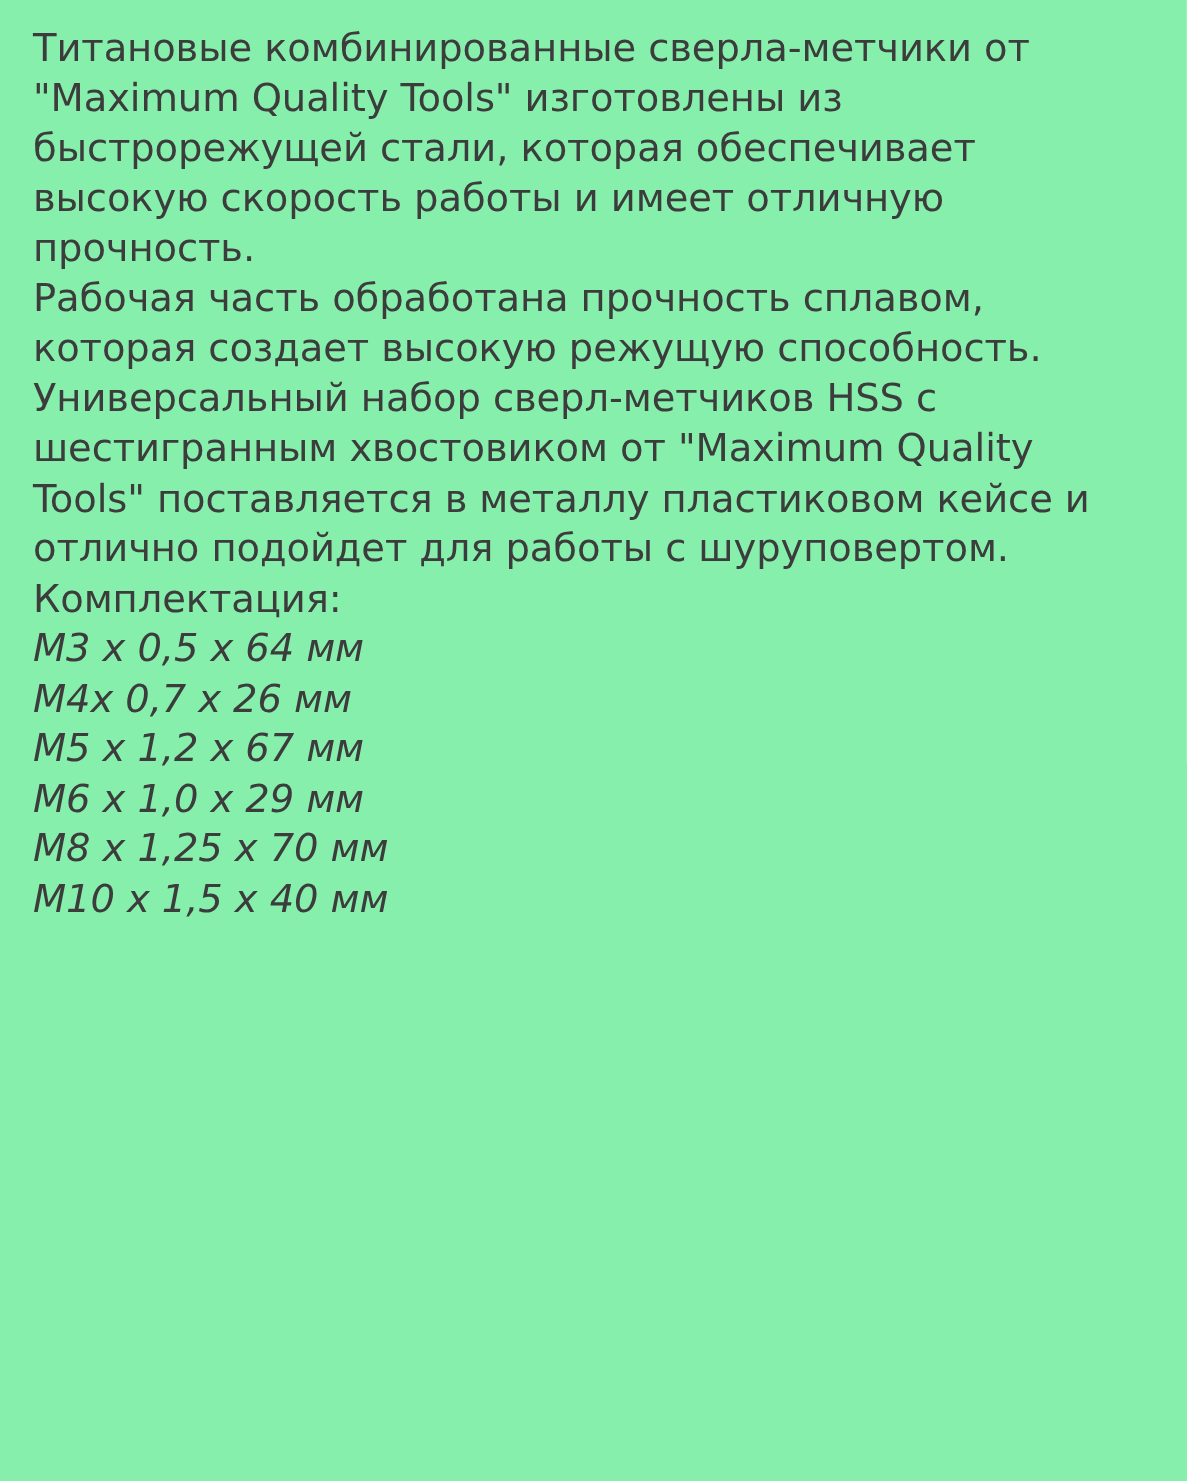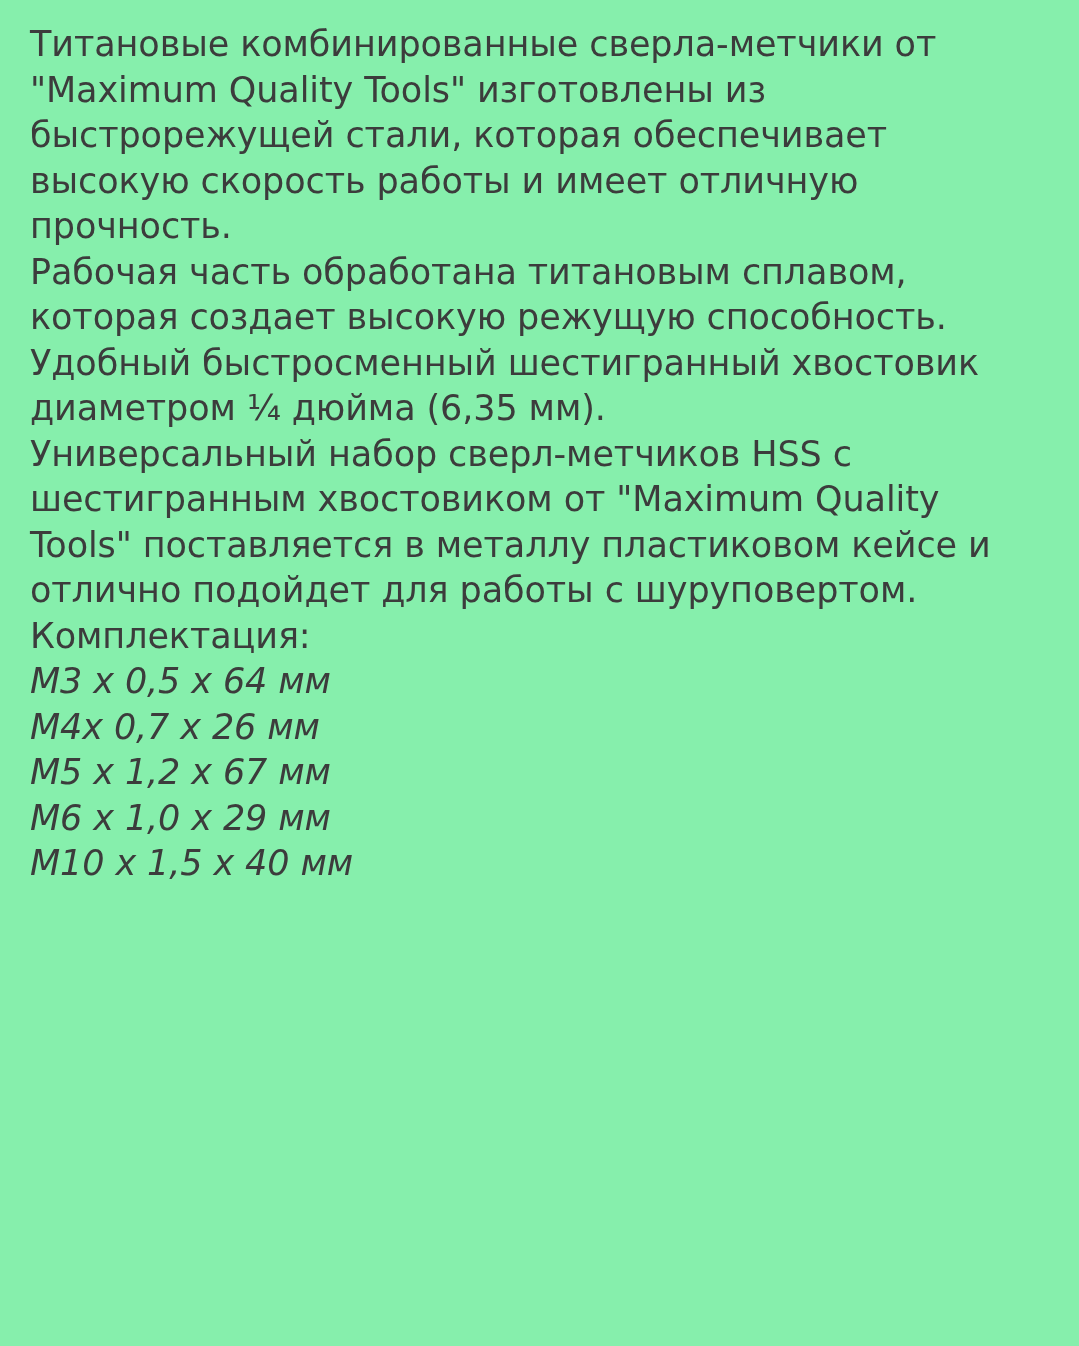--- a/index.html
+++ b/index.html
@@ -33,25 +33,25 @@
     margin: 0;
     font-style: italic;
   }
 </style>
 </head>
 <body>
 
 <div class="page">
   <div class="description">
     <p>Титановые комбинированные сверла-метчики от "Maximum Quality Tools" изготовлены из быстрорежущей стали, которая обеспечивает высокую скорость работы и имеет отличную прочность.</p>
-    <p>Рабочая часть обработана титановым сплавом, которая создает высокую режущую способность.</p>
-    <p>Удобный быстросменный шестигранный хвостовик диаметром ¼ дюйма (6,35 мм).</p>
+    <p>Рабочая часть обработана прочность сплавом, которая создает высокую режущую способность.</p>
     <p>Универсальный набор сверл-метчиков HSS с шестигранным хвостовиком от "Maximum Quality Tools" поставляется в металлу пластиковом кейсе и отлично подойдет для работы с шуруповертом.</p>
     <p>Комплектация:</p>
     <div class="spec-list">
       <p>M3 x 0,5 x 64 мм</p>
       <p>M4x 0,7 x 26 мм</p>
       <p>M5 x 1,2 x 67 мм</p>
       <p>M6 x 1,0 x 29 мм</p>
+      <p>M8 x 1,25 x 70 мм</p>
       <p>M10 x 1,5 x 40 мм</p>
     </div>
   </div>
 </div>
 
 </body></html>

